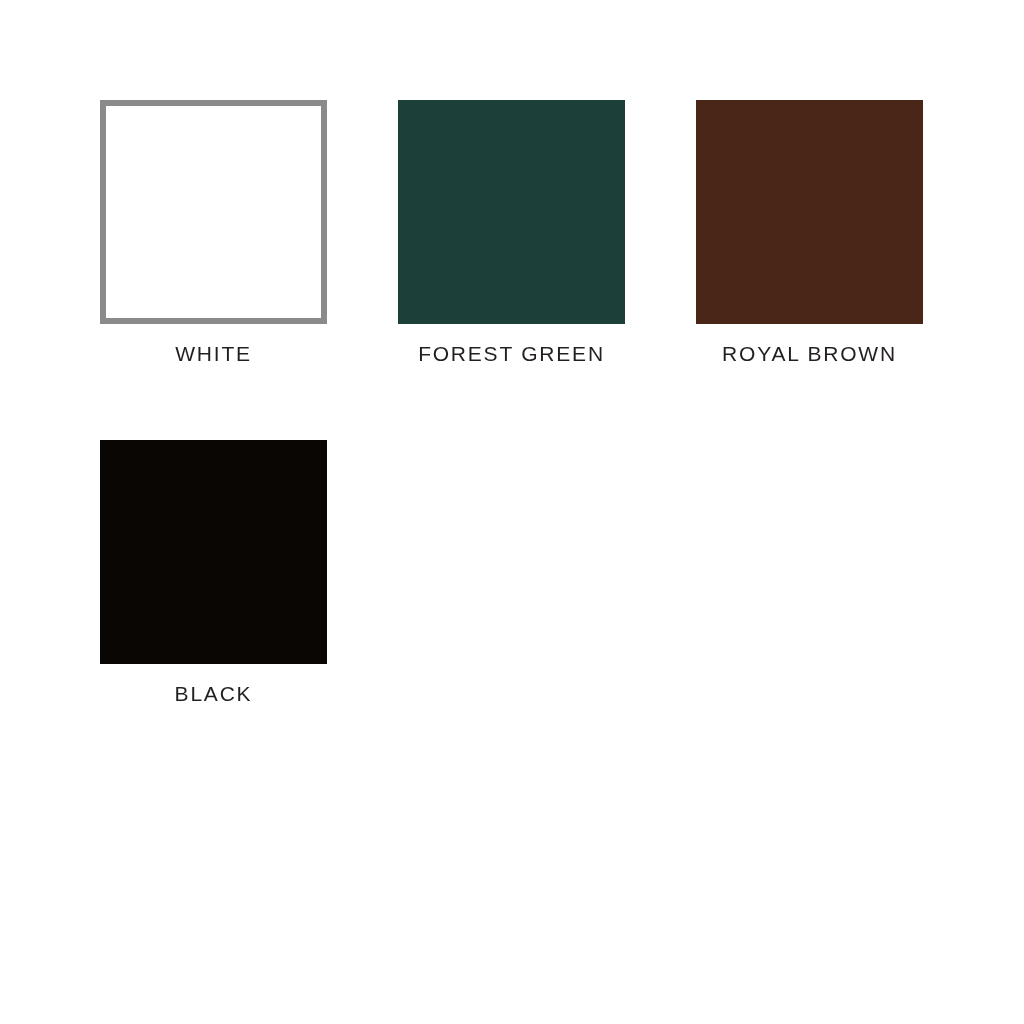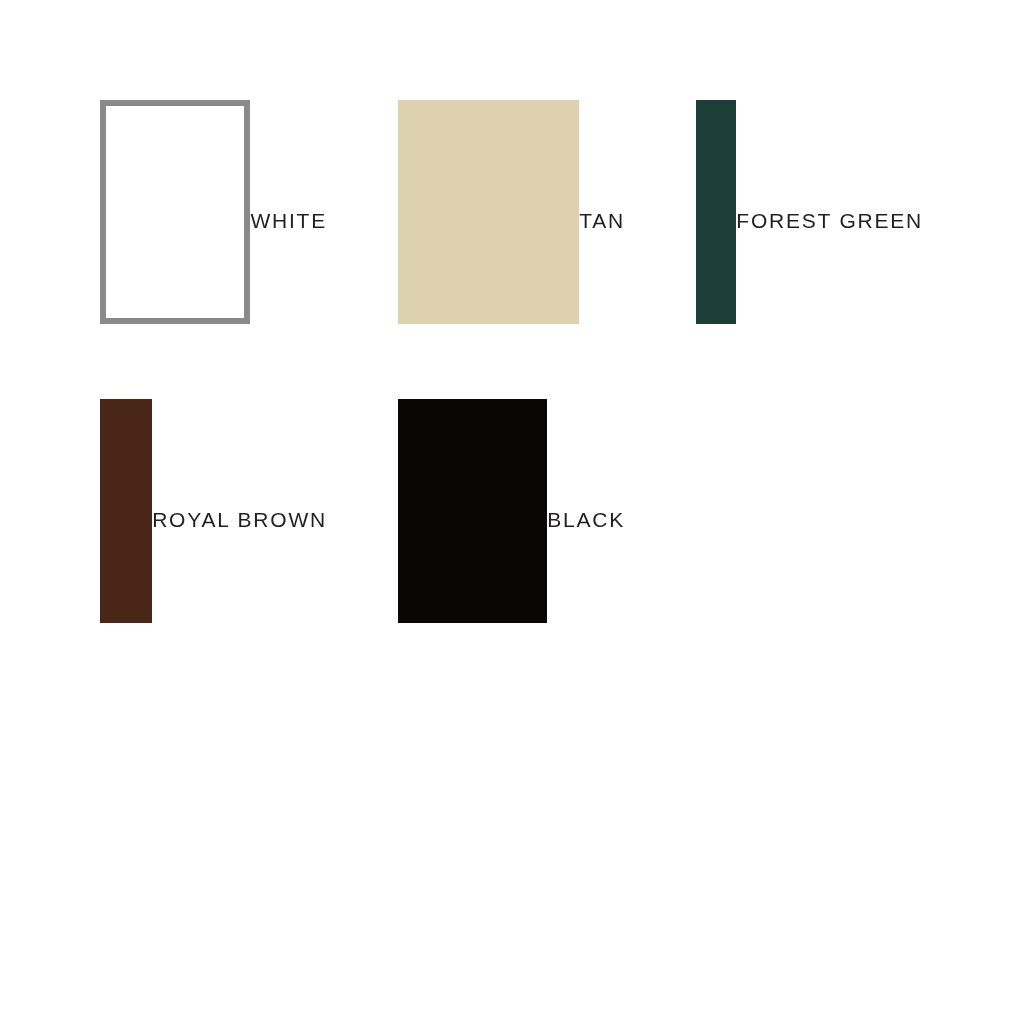--- a/index.html
+++ b/index.html
@@ -27,21 +27,21 @@
   .swatch-grid {
     display: grid;
     grid-template-columns: repeat(3, 227px);
     grid-template-rows: repeat(3, auto);
     column-gap: 71px;
     row-gap: 75px;
   }
 
   .swatch-cell {
     display: flex;
-    flex-direction: row;
+    flex-direction: column;
     align-items: center;
     width: 227px;
   }
 
   .swatch-chip {
     width: 227px;
     height: 224px;
     box-sizing: border-box;
     display: block;
   }
@@ -66,24 +66,20 @@
 </head>
 <body>
 
 <div class="palette-board">
   <div class="swatch-grid">
       <div class="swatch-cell">
         <div class="swatch-chip bordered" style="background: rgb(255, 255, 255); border-color: rgb(138, 138, 138); border-width: 6px;"></div>
         <div class="swatch-label">WHITE</div>
       </div>
       <div class="swatch-cell">
-        <div class="swatch-chip" style="background: rgb(221, 209, 175);"></div>
-        <div class="swatch-label">TAN</div>
-      </div>
-      <div class="swatch-cell">
         <div class="swatch-chip" style="background: rgb(29, 63, 57);"></div>
         <div class="swatch-label">FOREST GREEN</div>
       </div>
       <div class="swatch-cell">
         <div class="swatch-chip" style="background: rgb(74, 38, 24);"></div>
         <div class="swatch-label">ROYAL BROWN</div>
       </div>
       <div class="swatch-cell">
         <div class="swatch-chip" style="background: rgb(10, 6, 4);"></div>
         <div class="swatch-label">BLACK</div>

